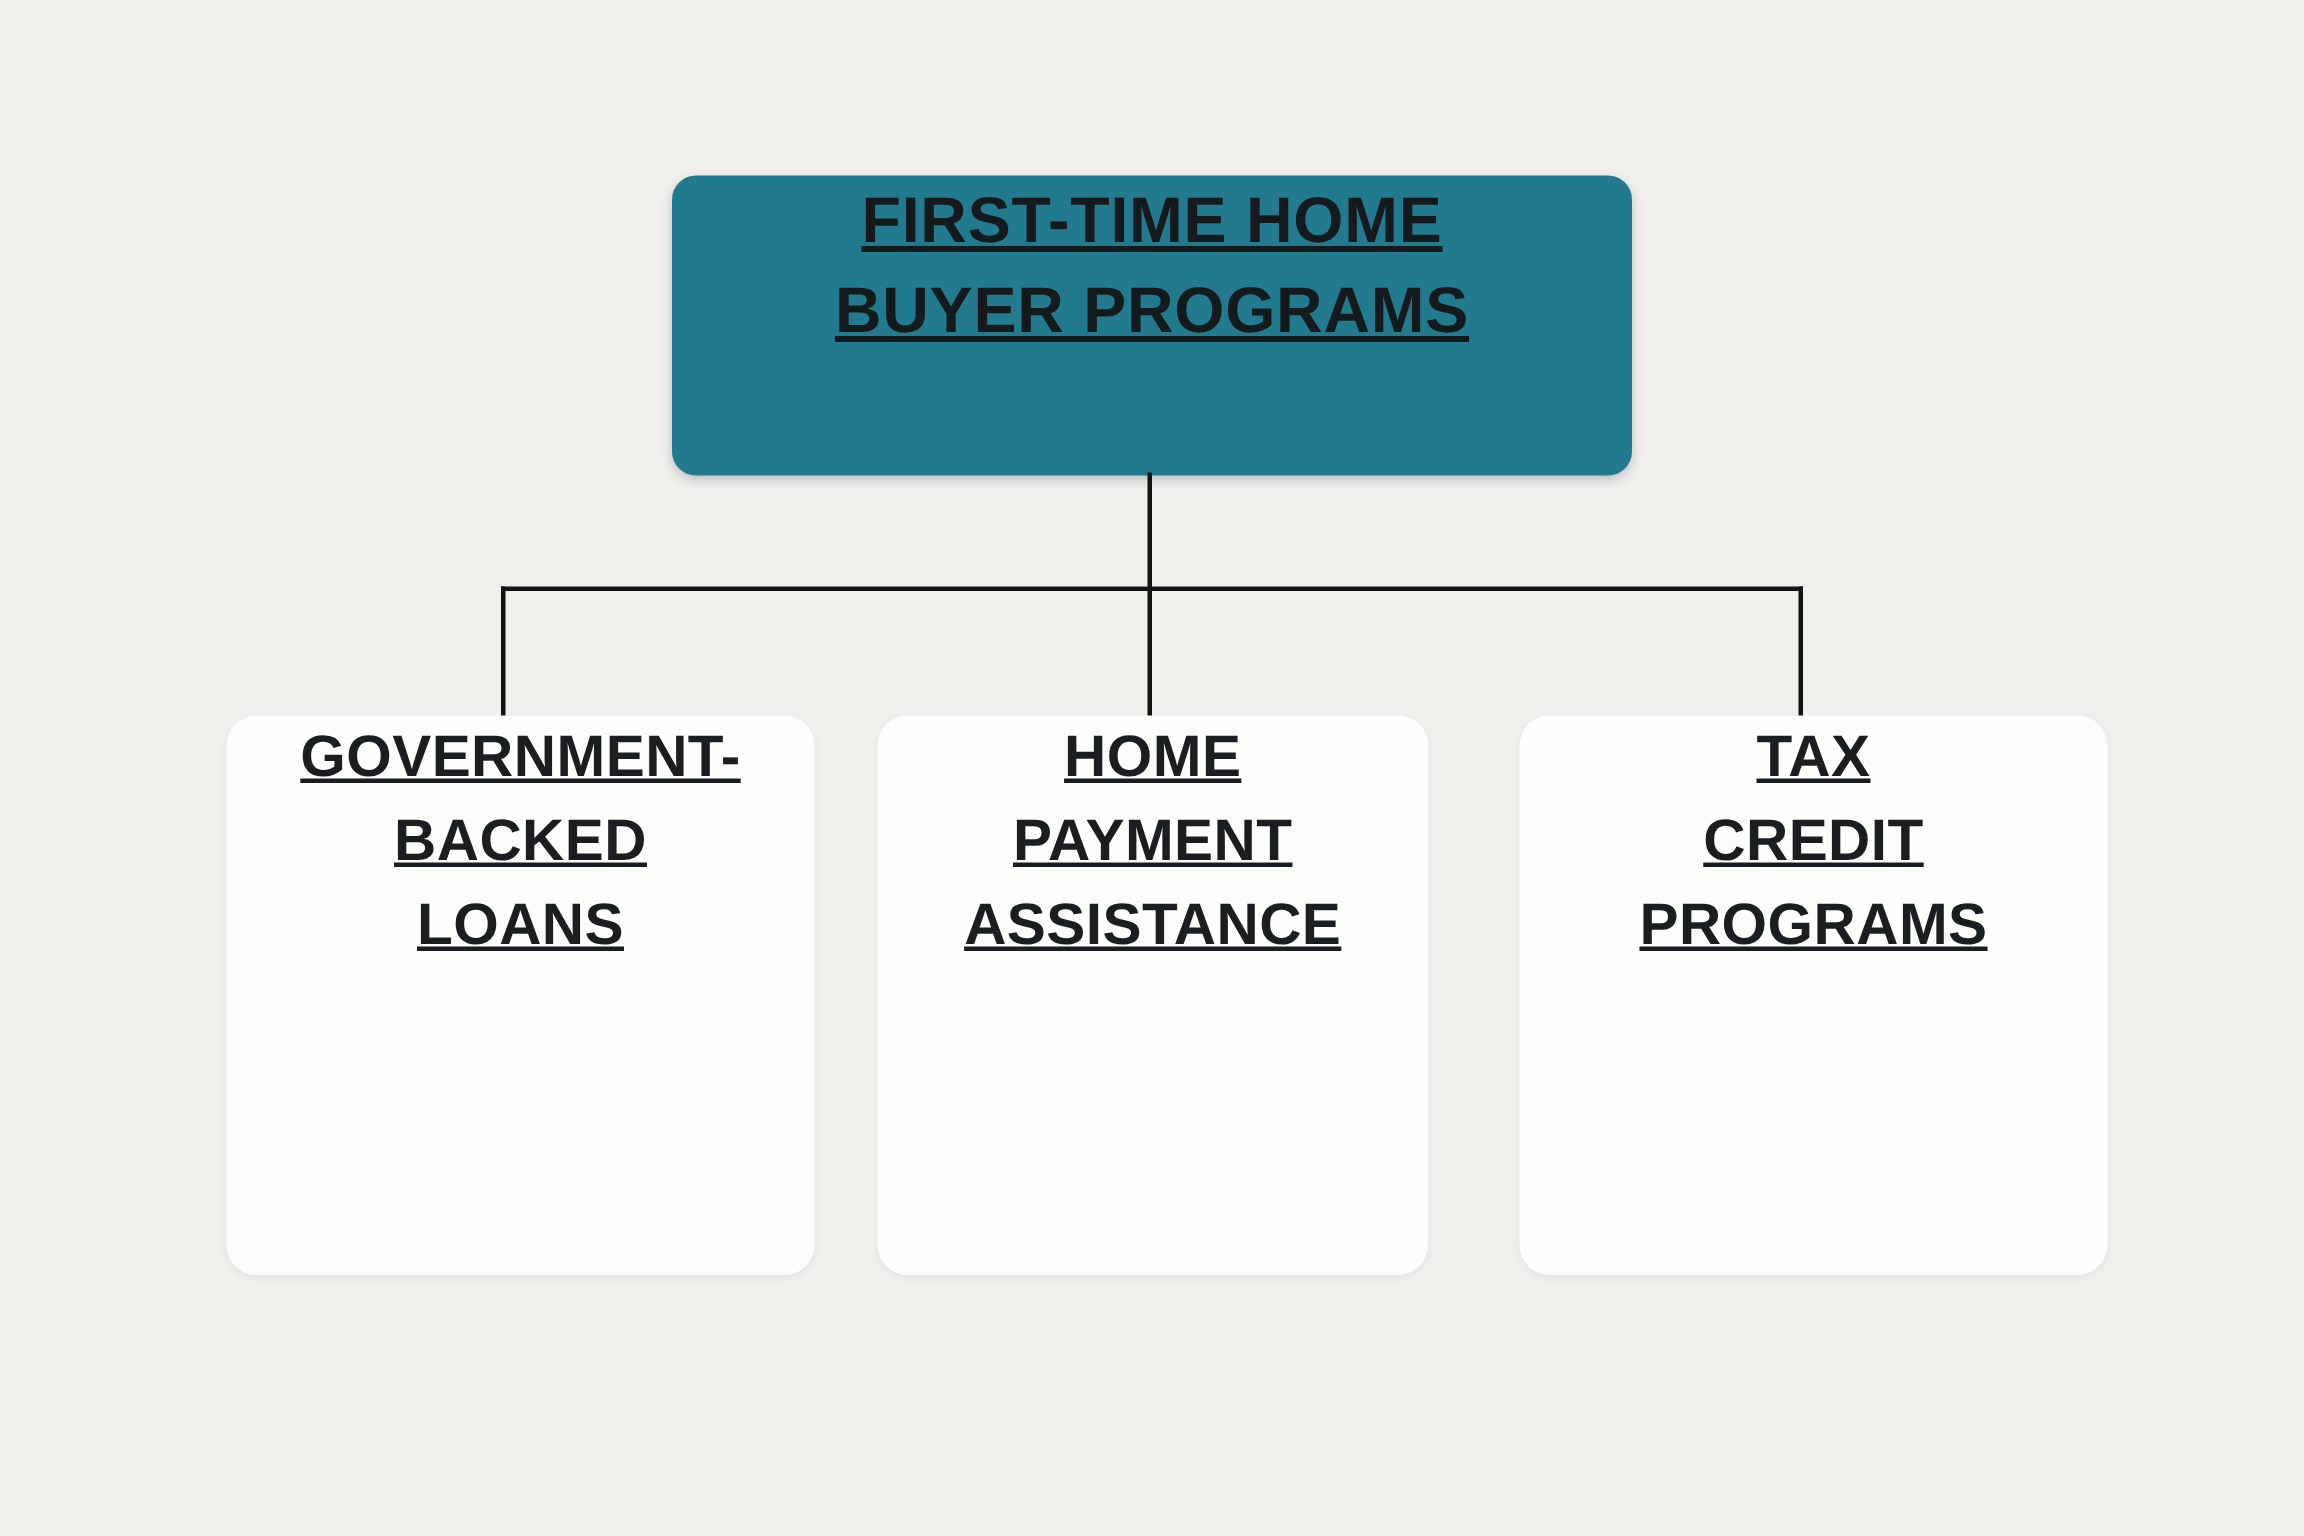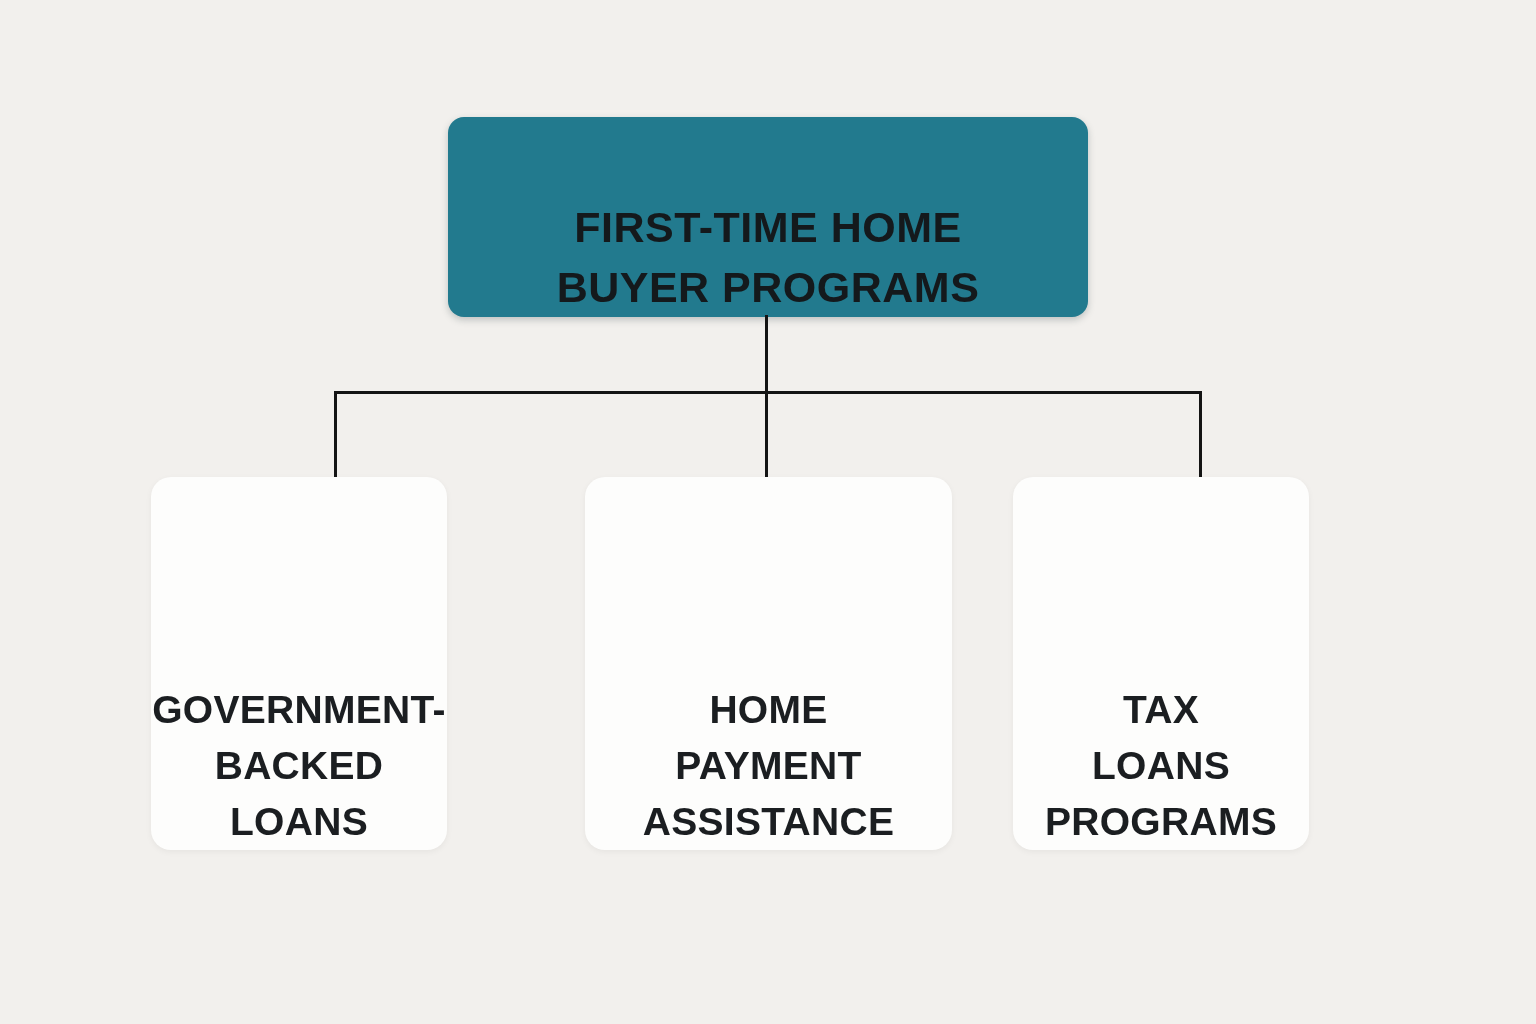--- a/index.html
+++ b/index.html
@@ -13,43 +13,44 @@
   .canvas {
     position: relative;
     width: 1536px;
     height: 1024px;
     background: #f2f0ed;
     overflow: hidden;
   }
   .node {
     position: absolute;
     display: flex;
-    align-items: flex-end;
+    align-items: flex-start;
     justify-content: center;
     text-align: center;
     white-space: pre-line;
     font-weight: 700;
     box-sizing: border-box;
+    text-decoration: underline;
   }
   .root-node {
     left: 448px;
     top: 117px;
     width: 640px;
     height: 200px;
     background: #227a8e;
     border-radius: 16px;
     color: #14191c;
     font-size: 43px;
     line-height: 60px;
     letter-spacing: 0.5px;
     box-shadow: 0 3px 7px rgba(40, 60, 65, 0.25);
   }
   .child-node {
     top: 477px;
-    width: 296px;
+    width: 392px;
     height: 373px;
     background: #fdfdfc;
     border-radius: 20px;
     color: #1b1e21;
     font-size: 39px;
     line-height: 56px;
     letter-spacing: 0.3px;
     box-shadow: 0 2px 6px rgba(0, 0, 0, 0.05);
   }
   .child-1 { left: 151px; }
@@ -86,17 +87,17 @@
   </div>
 
   <div class="node child-node child-2">
     <span>HOME
 PAYMENT
 ASSISTANCE</span>
   </div>
 
   <div class="node child-node child-3">
     <span>TAX
-LOANS
+CREDIT
 PROGRAMS</span>
   </div>
 
 </div>
 
 </body></html>

